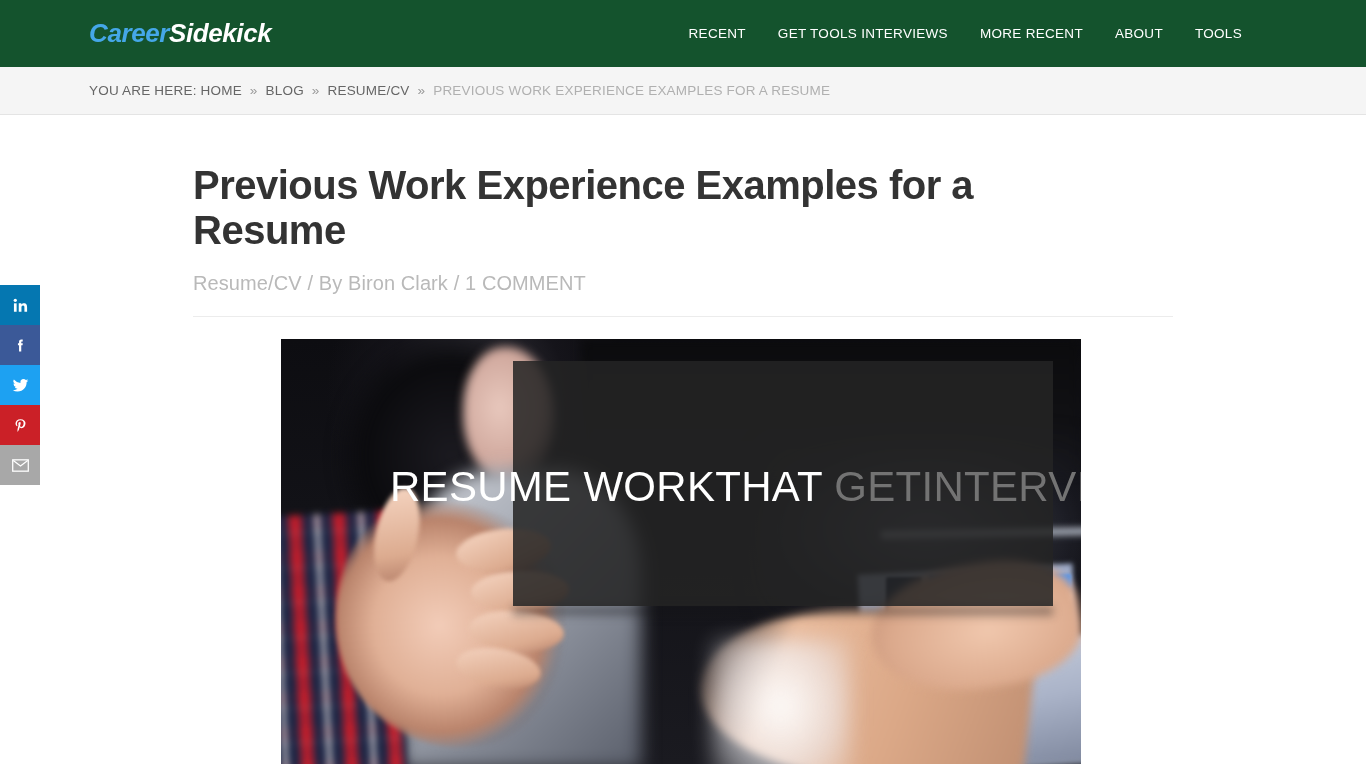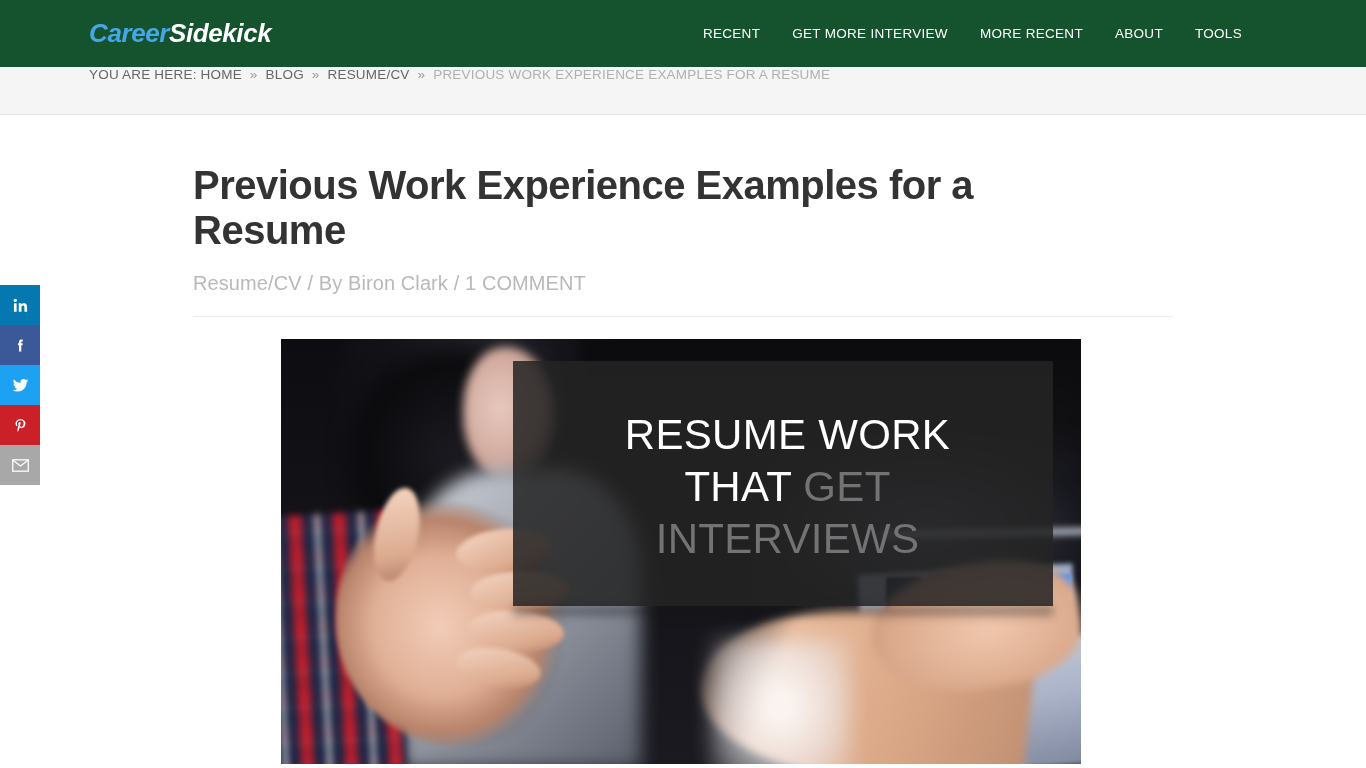--- a/index.html
+++ b/index.html
@@ -56,20 +56,21 @@
     cursor: pointer;
   }
 
   
   .breadcrumb-bar {
     width: 1366px;
     height: 48px;
     background: #f5f5f5;
     border-bottom: 1px solid #e4e4e4;
     display: flex;
+    align-items: center;
     padding-left: 89px;
   }
   .crumbs { font-size: 13.5px; white-space: nowrap; letter-spacing: 0.2px; }
   .crumb-prefix { color: #666666; }
   .crumb-link { color: #666666; text-decoration: none; cursor: pointer; }
   .crumb-sep { color: #999999; padding: 0 4px; }
   .crumb-current { color: #b0b0b0; }
 
   
   .share-rail {
@@ -260,21 +261,20 @@
 
   
   .overlay-box {
     position: absolute;
     left: 232px;
     top: 22px;
     width: 540px;
     height: 245px;
     background: rgba(36,36,36,0.86);
     display: flex;
-    flex-direction: column;
     align-items: center;
     justify-content: center;
     padding-top: 6px;
     padding-left: 9px;
   }
   .ov-line {
     color: #ffffff;
     font-size: 42px;
     line-height: 52px;
     font-weight: 400;
@@ -293,21 +293,21 @@
 </style>
 </head>
 <body>
 
 <header class="site-header">
   <div class="logo">
     <span class="logo-a">Career</span><span class="logo-b">Sidekick</span>
   </div>
   <nav class="main-nav">
     <a class="nav-item" href="#">RECENT</a>
-    <a class="nav-item" href="#">GET MORE INTERVIEW</a>
+    <a class="nav-item" href="#">GET TOOLS INTERVIEWS</a>
     <a class="nav-item" href="#">MORE RECENT</a>
     <a class="nav-item" href="#">ABOUT</a>
     <a class="nav-item" href="#">TOOLS</a>
   </nav>
 </header>
 
 <div class="breadcrumb-bar">
   <div class="crumbs">
     <span class="crumb-prefix">YOU ARE HERE:</span>
     <a class="crumb-link" href="#">HOME</a>

